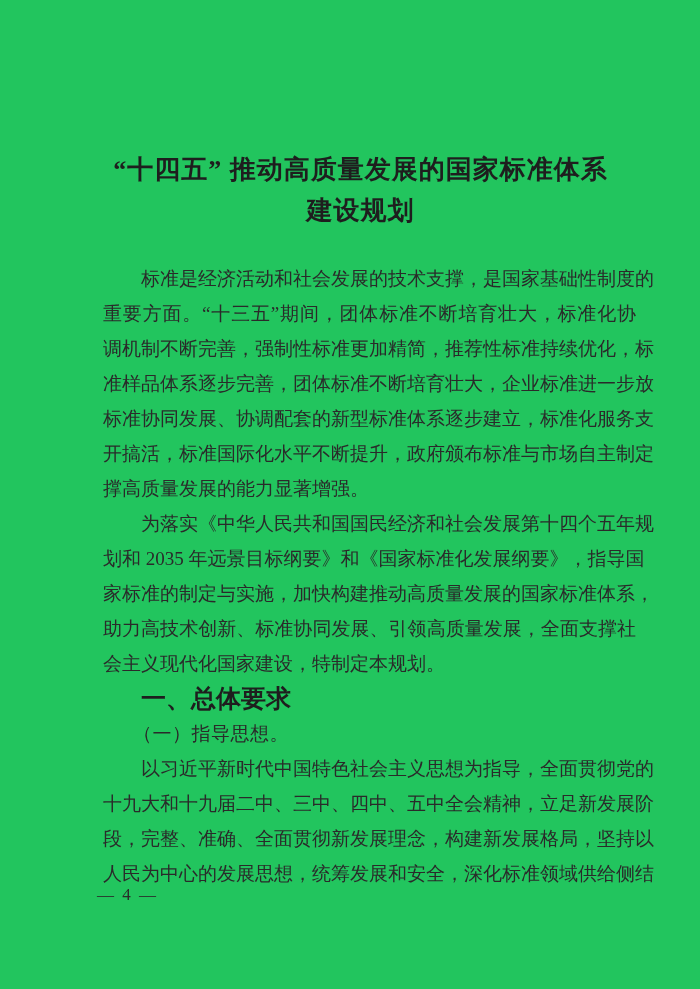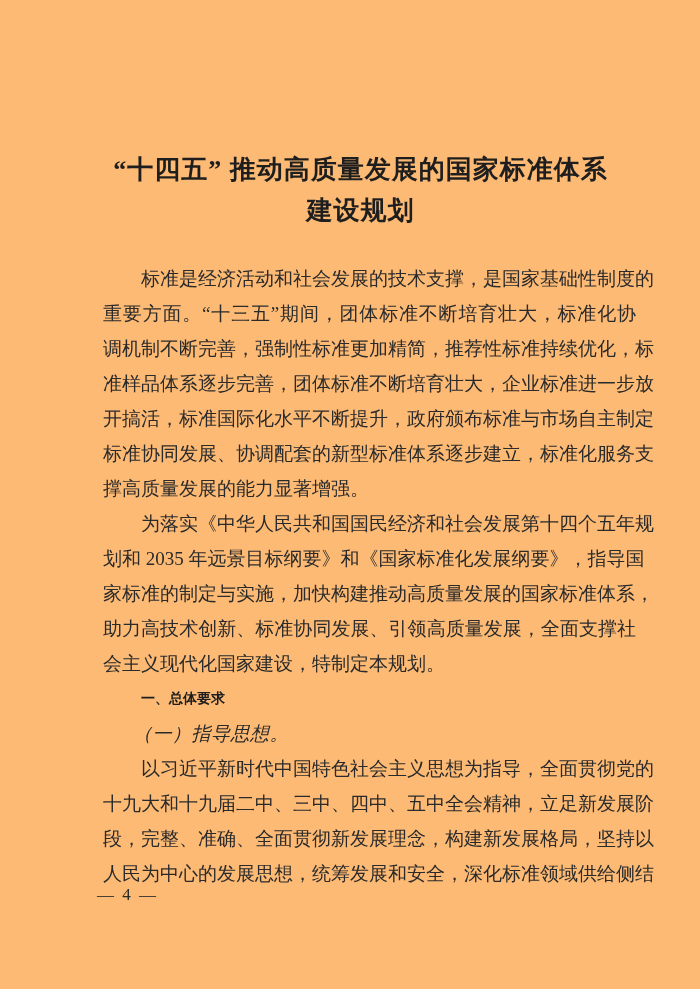--- a/index.html
+++ b/index.html
@@ -5,21 +5,21 @@
   html, body {
     margin: 0;
     padding: 0;
     background: #e8e8e8;
   }
   .page {
     position: relative;
     width: 700px;
     height: 989px;
     margin: 0 auto;
-    background: #fdba74;
+    background: #22c55e;
     overflow: hidden;
     font-family: "Liberation Serif", serif;
     color: #2a2a2a;
   }
   .title {
     position: absolute;
     top: 149px;
     left: 85px;
     width: 551px;
     text-align: center;
@@ -48,27 +48,26 @@
   }
   .ln.first {
     text-indent: 38px;
   }
   .ln.end {
     text-align-last: left;
   }
   .ln.h1 {
     font-family: "Liberation Sans", sans-serif;
     font-weight: 700;
-    font-size: 14px;
+    font-size: 25px;
     color: #1e1e1e;
   }
   .ln.h2 {
     text-indent: 30px;
     letter-spacing: 0.5px;
-    font-style: italic;
   }
   .footer {
     position: absolute;
     top: 883px;
     left: 97px;
     font-size: 17px;
     line-height: 24px;
     color: #2a2a2a;
     letter-spacing: 2px;
   }
@@ -83,22 +82,22 @@
     <div>建设规划</div>
   </div>
 
   <div class="body">
 
     <div>
       <div class="ln first">标准是经济活动和社会发展的技术支撑，是国家基础性制度的</div>
       <div class="ln">重要方面。“十三五”期间，团体标准不断培育壮大，标准化协</div>
       <div class="ln">调机制不断完善，强制性标准更加精简，推荐性标准持续优化，标</div>
       <div class="ln">准样品体系逐步完善，团体标准不断培育壮大，企业标准进一步放</div>
+      <div class="ln">标准协同发展、协调配套的新型标准体系逐步建立，标准化服务支</div>
       <div class="ln">开搞活，标准国际化水平不断提升，政府颁布标准与市场自主制定</div>
-      <div class="ln">标准协同发展、协调配套的新型标准体系逐步建立，标准化服务支</div>
       <div class="ln end">撑高质量发展的能力显著增强。</div>
     </div>
 
     <div>
       <div class="ln first">为落实《中华人民共和国国民经济和社会发展第十四个五年规</div>
       <div class="ln">划和 2035 年远景目标纲要》和《国家标准化发展纲要》，指导国</div>
       <div class="ln">家标准的制定与实施，加快构建推动高质量发展的国家标准体系，</div>
       <div class="ln">助力高技术创新、标准协同发展、引领高质量发展，全面支撑社</div>
       <div class="ln end">会主义现代化国家建设，特制定本规划。</div>
     </div>

